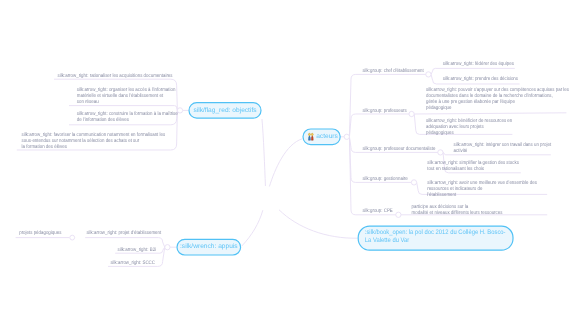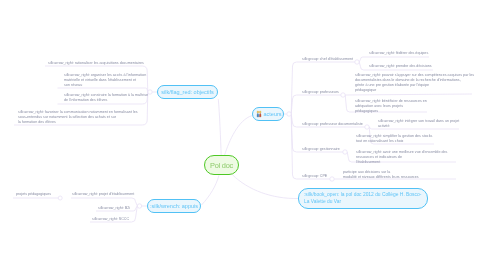--- a/index.html
+++ b/index.html
@@ -60,23 +60,20 @@
         <circle cx="60.2" cy="198" r="2" fill="#ffffff" stroke="#e9e1f5" stroke-width="0.8"></circle>
         <circle cx="289" cy="114" r="2.2" fill="#ffffff" stroke="#e9e1f5" stroke-width="0.8"></circle>
         <circle cx="357" cy="62" r="2.2" fill="#ffffff" stroke="#e9e1f5" stroke-width="0.8"></circle>
         <circle cx="343" cy="95" r="2.2" fill="#ffffff" stroke="#e9e1f5" stroke-width="0.8"></circle>
         <circle cx="367" cy="127" r="2.2" fill="#ffffff" stroke="#e9e1f5" stroke-width="0.8"></circle>
         <circle cx="345" cy="152" r="2.2" fill="#ffffff" stroke="#e9e1f5" stroke-width="0.8"></circle>
         <circle cx="332" cy="179" r="2.2" fill="#ffffff" stroke="#e9e1f5" stroke-width="0.8"></circle>
       </g>
   </svg>
 
-  <div class="bubble bubble-green" style="left:204px;top:155px;width:35px;height:20px;">
-    <span style="font-size:7.4px;letter-spacing:-0.25px;color:#8ecb6b;">Pol doc</span>
-  </div>
 
   <div class="bubble bubble-blue" style="left:157px;top:85px;width:61px;height:14px;">
     <span style="font-size:5.5px;">silk/flag_red: objectifs</span>
   </div>
 
   <div class="bubble bubble-blue" style="left:252px;top:107px;width:32px;height:14px;padding-left:2.5px;justify-content:flex-start;">
     <span class="ico-group">
       <svg viewBox="0 0 16 16" width="6.5" height="8" aria-hidden="true">
         <ellipse cx="4.6" cy="3.2" rx="2.0" ry="2.4" fill="#f5cf5a" stroke="#c08b12" stroke-width="0.8"></ellipse>
         <path d="M2.7 15 C2.7 9.2 3.3 6.6 4.6 6.6 C5.9 6.6 6.5 9.2 6.5 15 Z" fill="#3b82c4" stroke="#1d4f80" stroke-width="0.8"></path>

